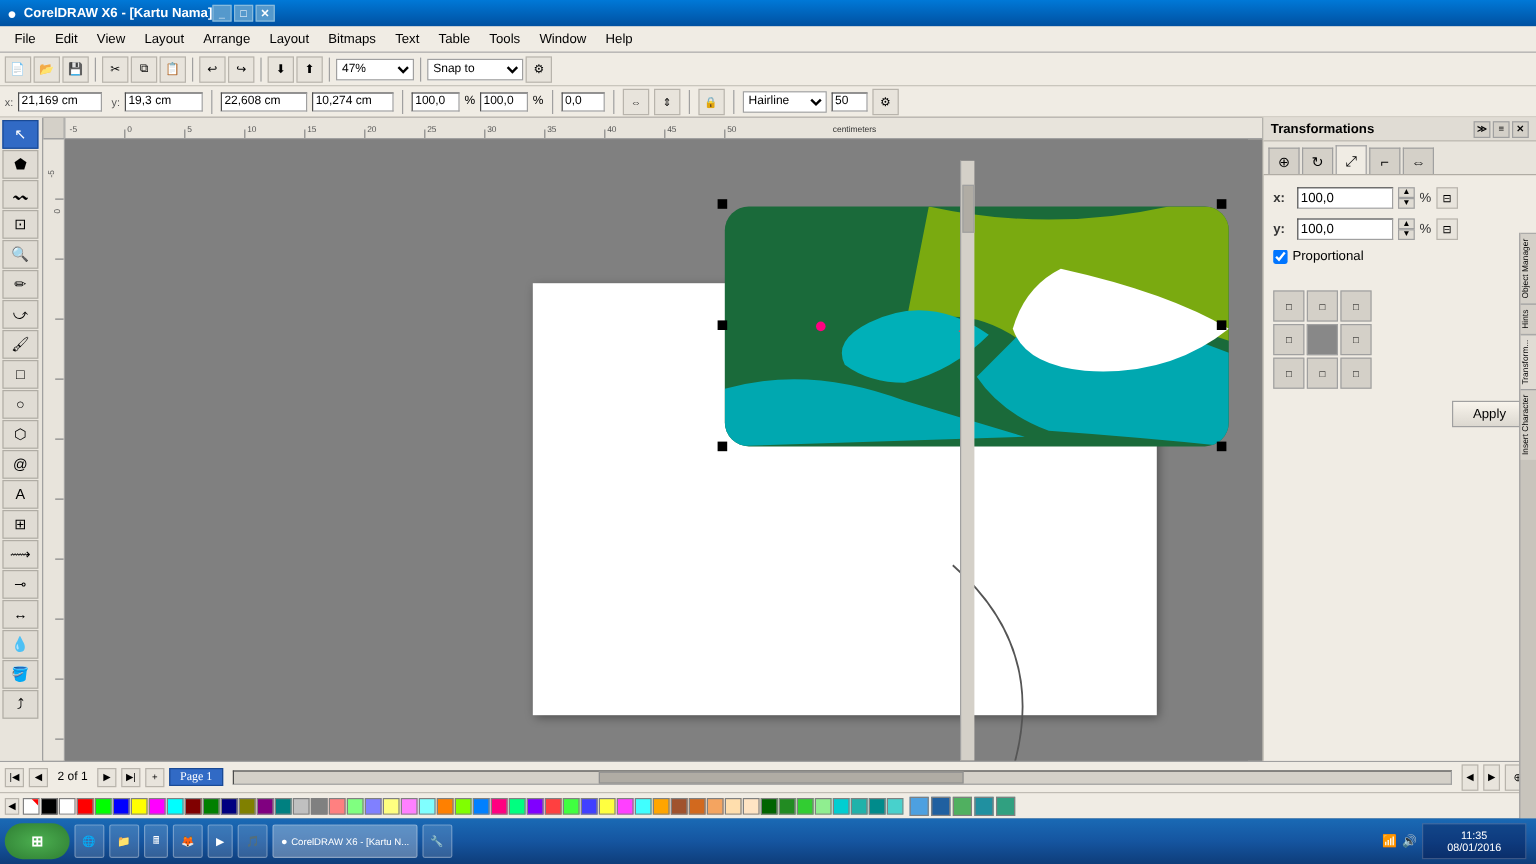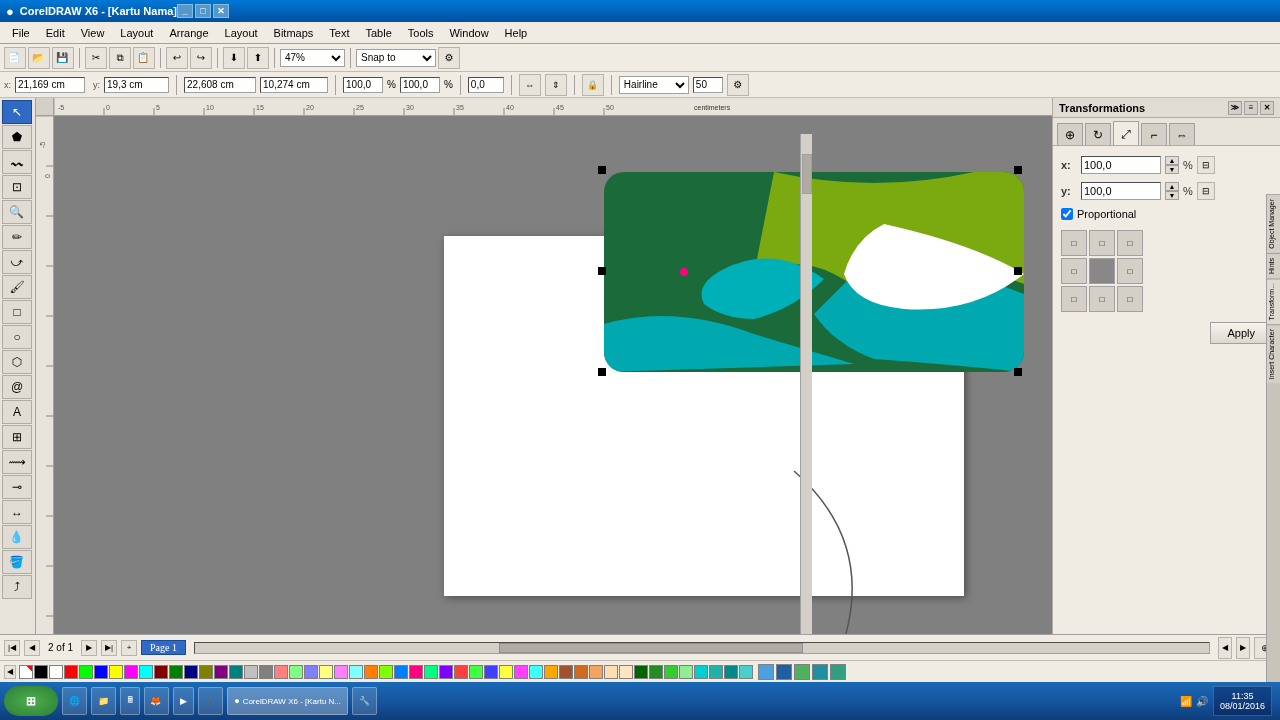--- a/index.html
+++ b/index.html
@@ -220,21 +220,21 @@
     .tf-spin-up, .tf-spin-dn {
       width: 14px; height: 9px;
       background: #e0dcd4; border: 1px solid #a0a0a0;
       display: flex; align-items: center; justify-content: center;
       font-size: 7px; cursor: pointer; line-height: 1;
     }
     .tf-spinbox { display: flex; flex-direction: column; }
 
     .tf-checkbox-row {
       display: flex; align-items: center; gap: 4px;
-      margin-bottom: 10px;
+      margin-bottom: 22px;
     }
     .tf-checkbox { width: 12px; height: 12px; cursor: pointer; }
 
     .tf-grid {
       display: grid;
       grid-template-columns: repeat(3, 26px);
       gap: 2px;
       margin-bottom: 10px;
     }
     .tf-grid-btn {
@@ -353,21 +353,21 @@
       cursor: pointer;
       display: flex; align-items: center; gap: 3px;
       border-radius: 2px;
     }
     .taskbar-btn.active { background: rgba(255,255,255,0.3); }
     .taskbar-clock {
       margin-left: auto;
       background: rgba(0,0,50,0.3);
       border: 1px solid rgba(255,255,255,0.2);
       height: 30px;
-      padding: 0 6px;
+      padding: 0 20px;
       display: flex; flex-direction: column;
       align-items: center; justify-content: center;
       color: white; font-size: 9px;
     }
 
     
     #card-svg-container {
       position: absolute;
       top: 48px; left: 540px;
       width: 432px; height: 220px;

